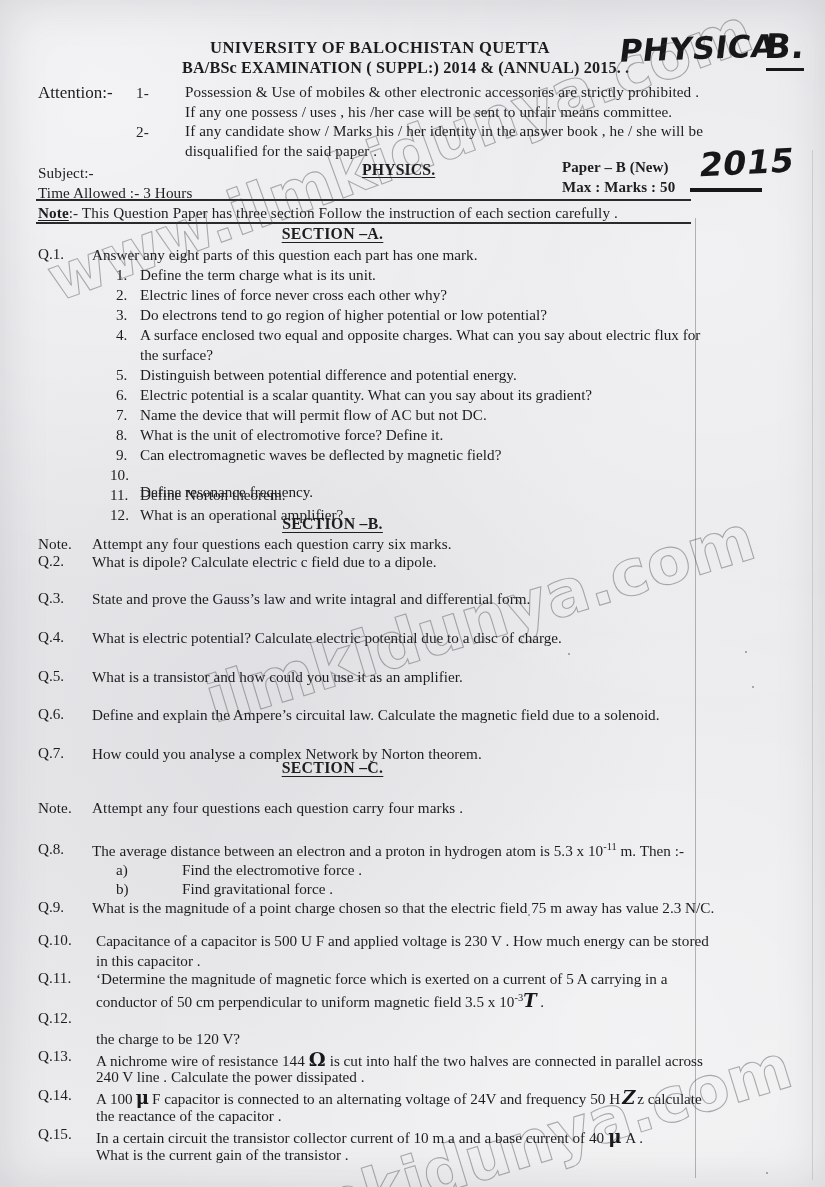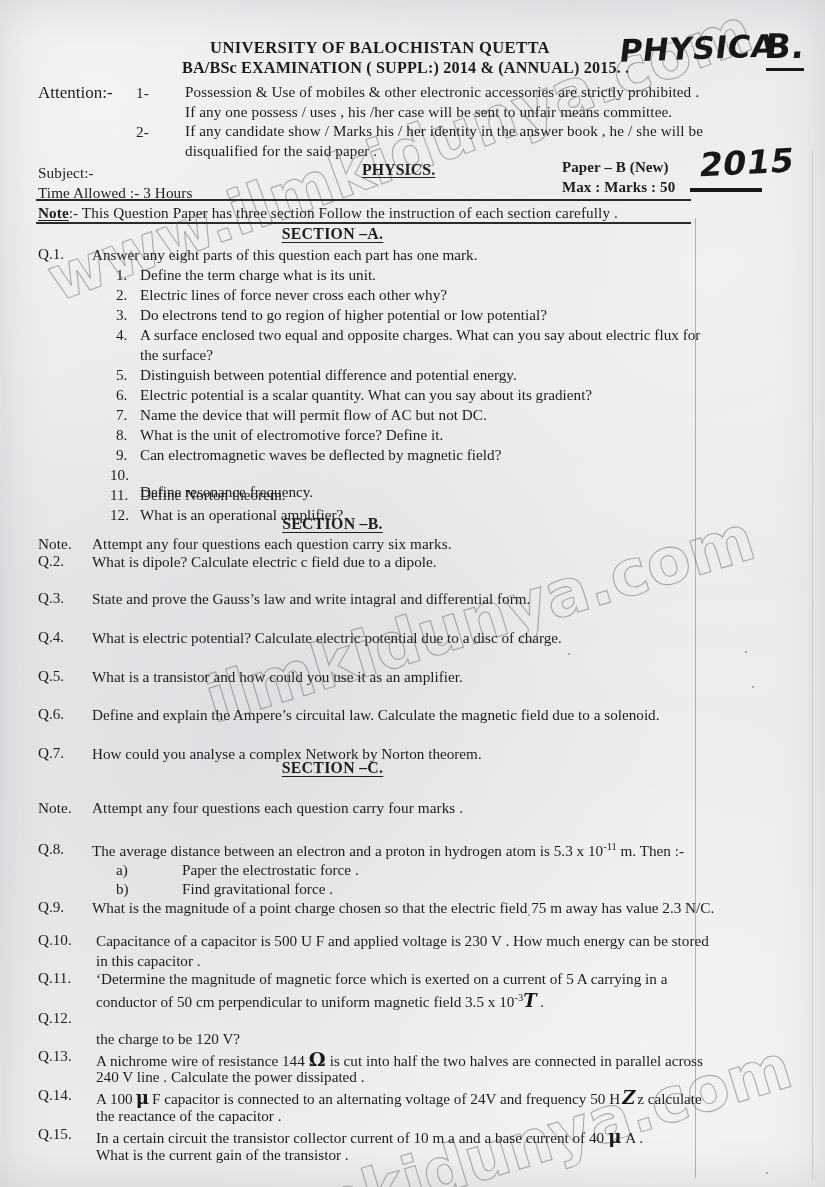--- a/index.html
+++ b/index.html
@@ -195,21 +195,21 @@
   <div class="sec" style="left:-80px;top:759px;">SECTION –C.</div>
 
   <div class="t" style="left:38px;top:798px;">Note.</div>
   <div class="t" style="left:92px;top:798px;">Attempt any four questions each question carry four  marks .</div>
 
   <div class="qnum" style="left:38px;top:840px;">Q.8.</div>
   <div class="qtxt" style="left:92px;top:840px;">
     <span>The average distance between an electron and a proton in hydrogen atom is 5.3 x 10</span><sup style="font-size:10.5px">-11</sup><span> m. Then :-</span>
   </div>
   <div class="item" style="left:116px;top:860px;">a)</div>
-  <div class="item" style="left:182px;top:860px;">Paper the electrostatic force .</div>
+  <div class="item" style="left:182px;top:860px;">Find the electromotive force .</div>
   <div class="item" style="left:116px;top:879px;">b)</div>
   <div class="item" style="left:182px;top:879px;">Find gravitational force .</div>
 
   <div class="qnum" style="left:38px;top:898px;">Q.9.</div>
   <div class="qtxt" style="left:92px;top:898px;">What is the magnitude of a point charge chosen  so that the electric field 75 m away has value 2.3 N/C.</div>
 
   <div class="qnum" style="left:38px;top:931px;">Q.10.</div>
   <div class="qtxt" style="left:96px;top:931px;">Capacitance of a capacitor is 500 U F and applied voltage is 230 V . How much energy can be stored</div>
   <div class="qtxt" style="left:96px;top:951px;">in this capacitor .</div>
 

